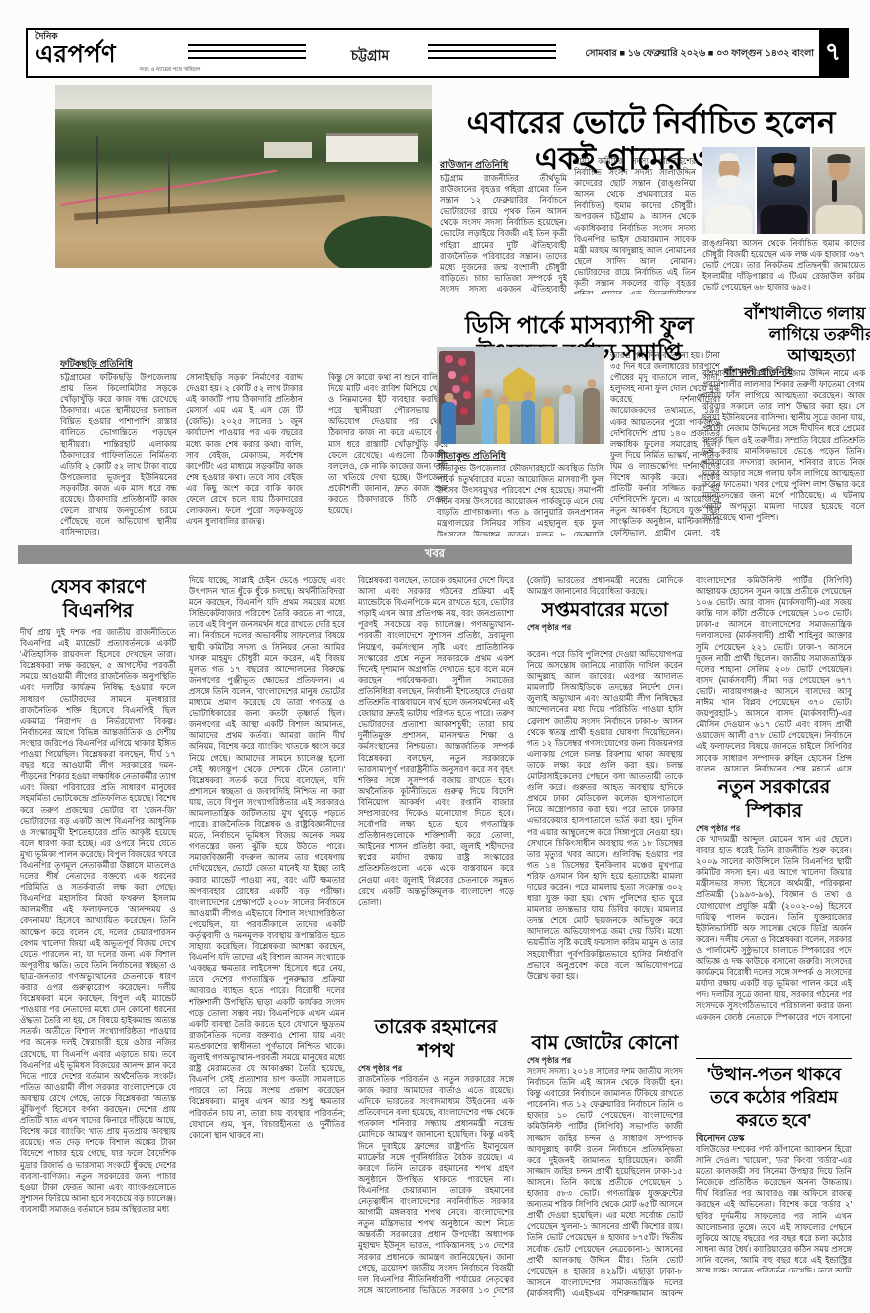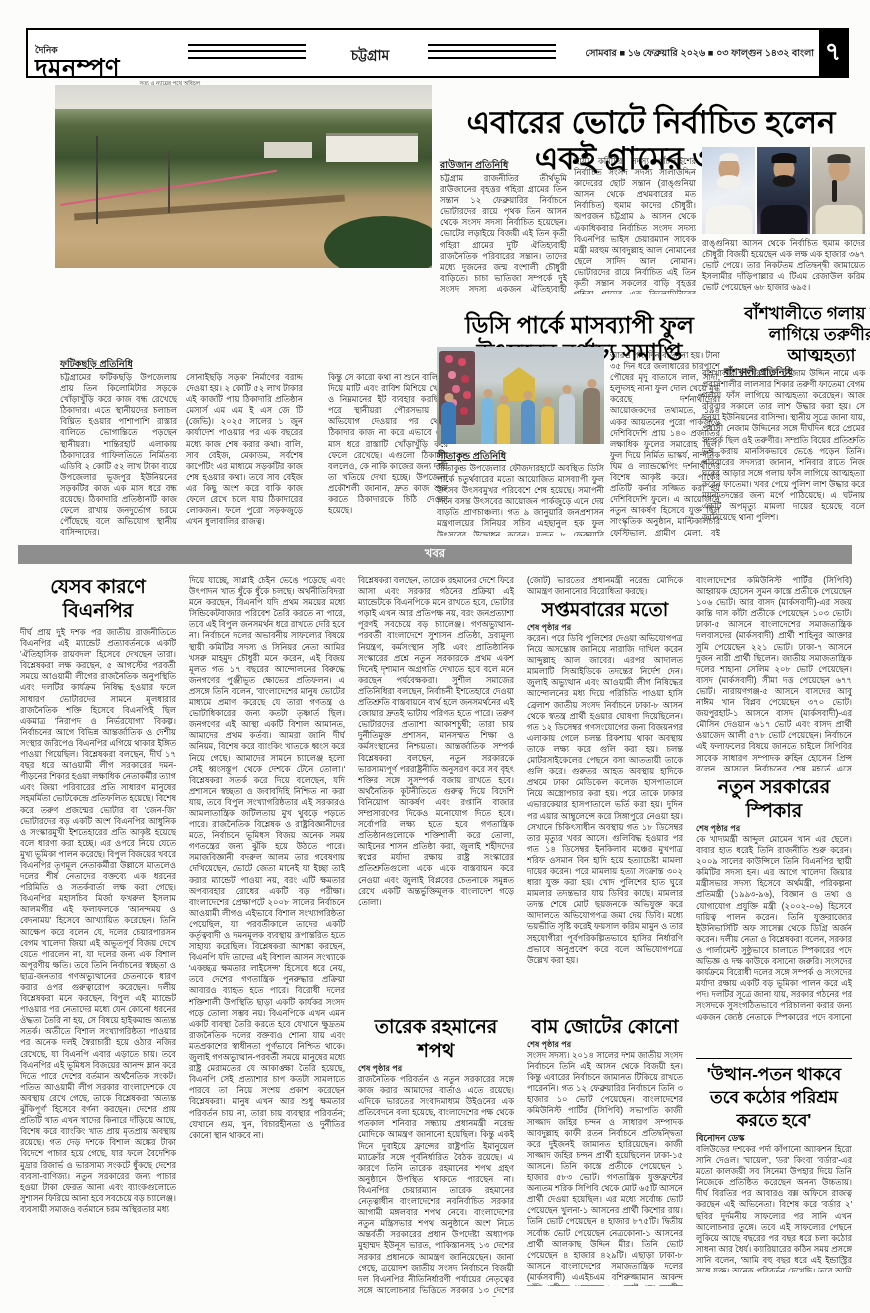--- a/index.html
+++ b/index.html
@@ -1,21 +1,21 @@
 <!DOCTYPE html>
 <html><head>
 <meta charset="utf-8">
 <style>
   html,body{margin:0;padding:0;background:#ffffff;}
   .page{position:relative;width:870px;height:1313px;background:#fcfcfa;overflow:hidden;
         font-family:"Liberation Sans","DejaVu Sans",sans-serif;color:#1b1b1b;}
 
   
   .masthead{position:absolute;left:26px;top:28px;width:819px;height:46px;border:2px solid #000;background:#fff;}
-  .logo-block{position:absolute;left:7px;top:15px;width:165px;}
+  .logo-block{position:absolute;left:7px;top:1px;width:165px;}
   .daily{display:block;font-size:9px;font-weight:bold;line-height:10px;}
   .logo-text{display:block;font-size:24px;font-weight:900;line-height:25px;letter-spacing:.5px;color:#000;}
   .tagline{display:block;font-size:5.5px;line-height:7px;text-align:right;color:#222;}
   .rule-stack{position:absolute;height:17px;background:repeating-linear-gradient(#000 0 2px,transparent 2px 6.5px);}
   .rs1{left:160px;top:14px;width:118px;}
   .rs2{left:400px;top:14px;width:128px;}
   .city{position:absolute;left:288px;top:14px;width:108px;text-align:center;font-size:14px;font-weight:bold;}
   .dateline{position:absolute;left:534px;top:16px;width:252px;font-size:9.5px;font-weight:bold;text-align:right;}
   .pageno{position:absolute;right:0;top:0;width:28px;height:46px;background:#000;color:#fff;
           font-size:25px;font-weight:bold;display:flex;align-items:center;justify-content:center;}
@@ -99,32 +99,32 @@
   .lc1{left:20px;} .lc2{left:189px;} .lc3{left:358px;} .lc4{left:527px;} .lc5{left:696px;}
   .lbody{font-size:8.4px;line-height:11.1px;text-align:justify;overflow:hidden;color:#111;}
   .lhl{font-size:19px;line-height:24px;font-weight:900;text-align:center;color:#000;}
   .lhl-sm{font-size:17px;line-height:23px;font-weight:900;text-align:center;color:#000;}
   .lcont{font-size:8px;font-weight:bold;line-height:11px;}
   .lby{font-size:9px;font-weight:bold;line-height:12px;}
   .lrule{border-top:1.5px solid #000;margin-top:38px;}
   .mt4{margin-top:4px;}
   .h690{height:664px;font-family:Liberation Serif, serif;} .h710{height:710px;}
   .h438{height:436px;} .h247{height:240px;}
-  .h23{height:23px;} .h385{height:382px;} .h238{height:236px;}
+  .h23{height:23px;} .h385{height:382px;margin-top:16px;} .h238{height:236px;}
   .h196{height:196px;} .h188{height:186px;} .h135{height:128px;}
 </style>
 </head>
 <body>
 
 <div class="page">
 
   <header class="masthead">
     <div class="logo-block">
       <span class="daily">দৈনিক</span>
-      <span class="logo-text">দমনম্পণ</span>
+      <span class="logo-text">এরপর্পণ</span>
       <span class="tagline">সত্য ও ন্যায়ের পথে অবিচল</span>
     </div>
     <div class="rule-stack rs1"></div>
     <div class="city">চট্টগ্রাম</div>
     <div class="rule-stack rs2"></div>
     <div class="dateline">সোমবার ■ ১৬ ফেব্রুয়ারি ২০২৬ ■ ০৩ ফাল্গুন ১৪৩২ বাংলা</div>
     <div class="pageno">৭</div>
   </header>
 
   <div class="photo-road">

